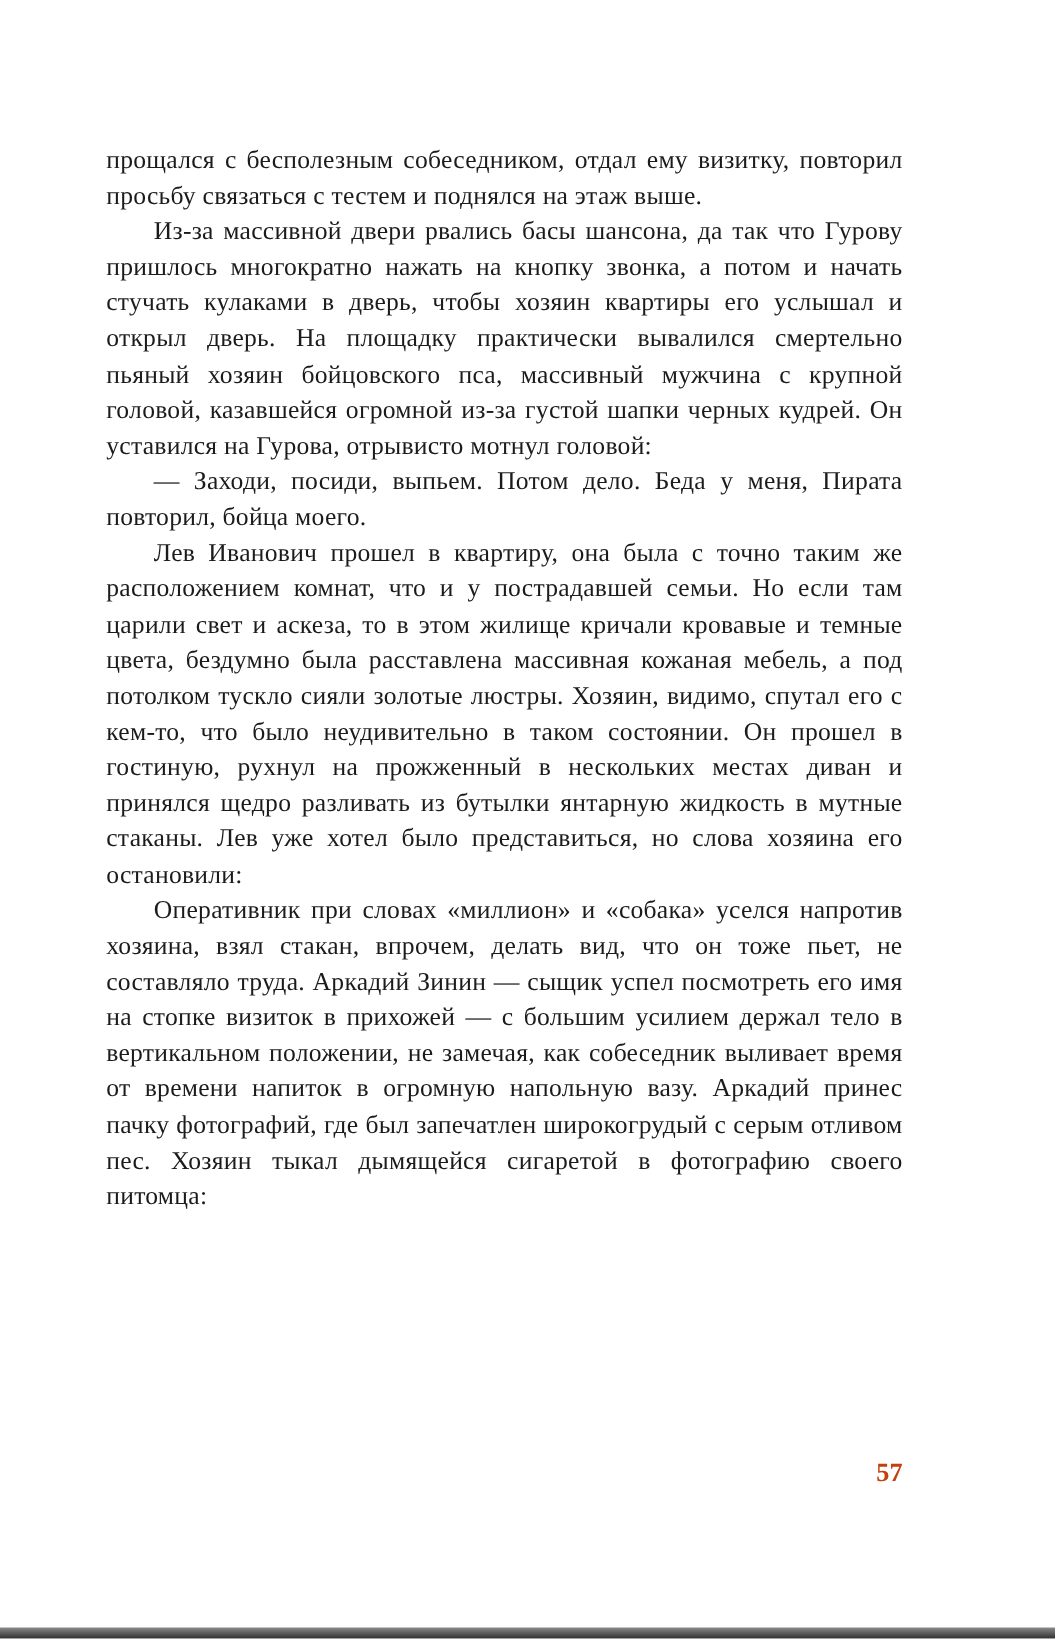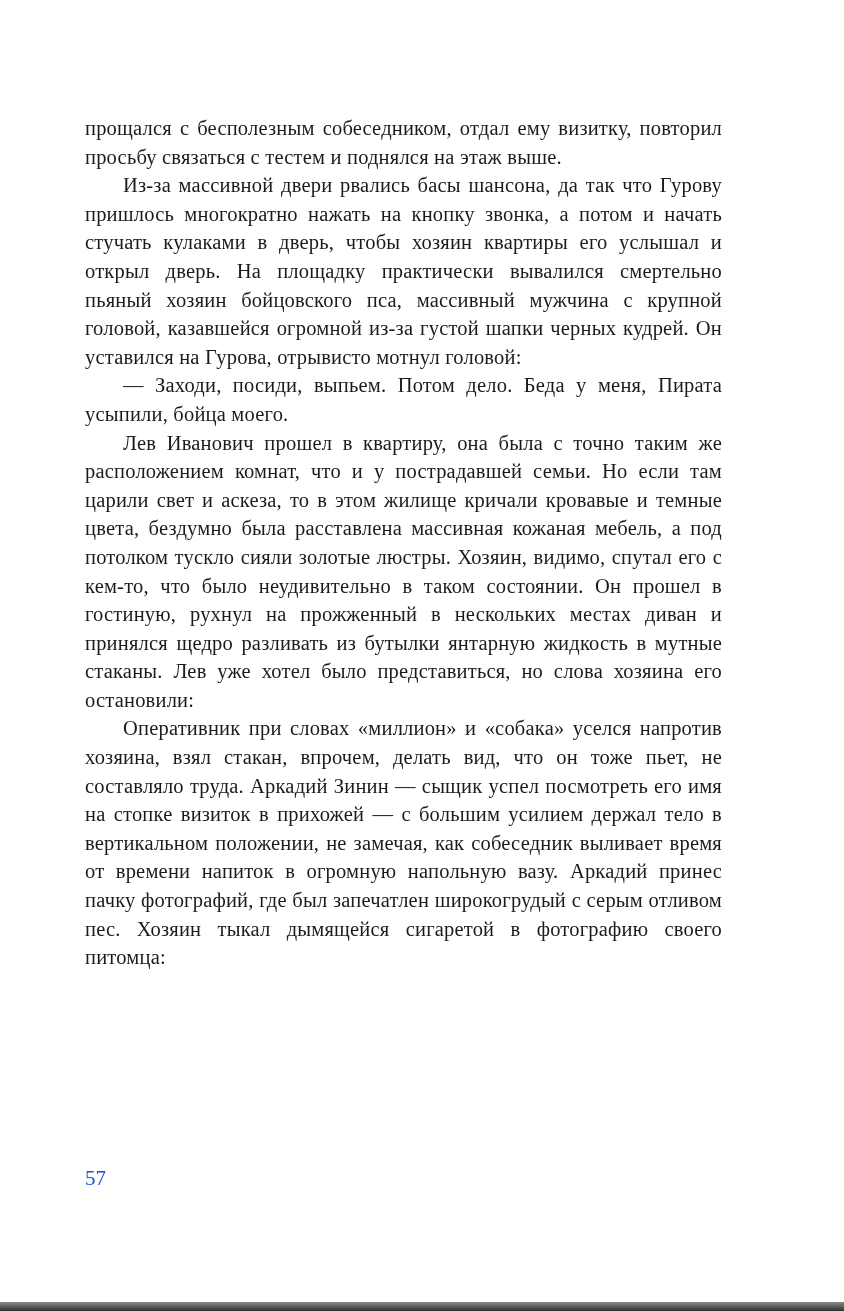--- a/index.html
+++ b/index.html
@@ -33,39 +33,40 @@
     text-indent: 38px;
   }
   .para.no-indent {
     text-indent: 0;
   }
   .page-number {
     position: absolute;
     top: 1166px;
     left: 85px;
     width: 637px;
-    text-align: left;
+    text-align: right;
     font-size: 21px;
-    color: #1d4ed8;
+    color: #c2410c;
+    font-weight: bold;
   }
   .scan-edge-bottom {
     position: absolute;
     left: 0;
     bottom: 0;
     width: 100%;
     height: 9px;
     background: linear-gradient(to bottom, #8a8a8a, #2f2f2f);
   }
 </style>
 </head>
 <body>
 
 <div class="scan">
   <div class="text-block" id="paragraphs">
       <p class="para no-indent">прощался с бесполезным собеседником, отдал ему визитку, повторил просьбу связаться с тестем и поднялся на этаж выше.</p>
       <p class="para">Из-за массивной двери рвались басы шансона, да так что Гурову пришлось многократно нажать на кнопку звонка, а потом и начать стучать кулаками в дверь, чтобы хозяин квартиры его услышал и открыл дверь. На площадку практически вывалился смертельно пьяный хозяин бойцовского пса, массивный мужчина с крупной головой, казавшейся огромной из-за густой шапки черных кудрей. Он уставился на Гурова, отрывисто мотнул головой:</p>
-      <p class="para">— Заходи, посиди, выпьем. Потом дело. Беда у меня, Пирата усыпили, бойца моего.</p>
+      <p class="para">— Заходи, посиди, выпьем. Потом дело. Беда у меня, Пирата повторил, бойца моего.</p>
       <p class="para">Лев Иванович прошел в квартиру, она была с точно таким же расположением комнат, что и у пострадавшей семьи. Но если там царили свет и аскеза, то в этом жилище кричали кровавые и темные цвета, бездумно была расставлена массивная кожаная мебель, а под потолком тускло сияли золотые люстры. Хозяин, видимо, спутал его с кем-то, что было неудивительно в таком состоянии. Он прошел в гостиную, рухнул на прожженный в нескольких местах диван и принялся щедро разливать из бутылки янтарную жидкость в мутные стаканы. Лев уже хотел было представиться, но слова хозяина его остановили:</p>
       <p class="para">Оперативник при словах «миллион» и «собака» уселся напротив хозяина, взял стакан, впрочем, делать вид, что он тоже пьет, не составляло труда. Аркадий Зинин — сыщик успел посмотреть его имя на стопке визиток в прихожей — с большим усилием держал тело в вертикальном положении, не замечая, как собеседник выливает время от времени напиток в огромную напольную вазу. Аркадий принес пачку фотографий, где был запечатлен широкогрудый с серым отливом пес. Хозяин тыкал дымящейся сигаретой в фотографию своего питомца:</p>
     </div>
   <div class="page-number">57</div>
   <div class="scan-edge-bottom"></div>
 </div>
 
 </body></html>

